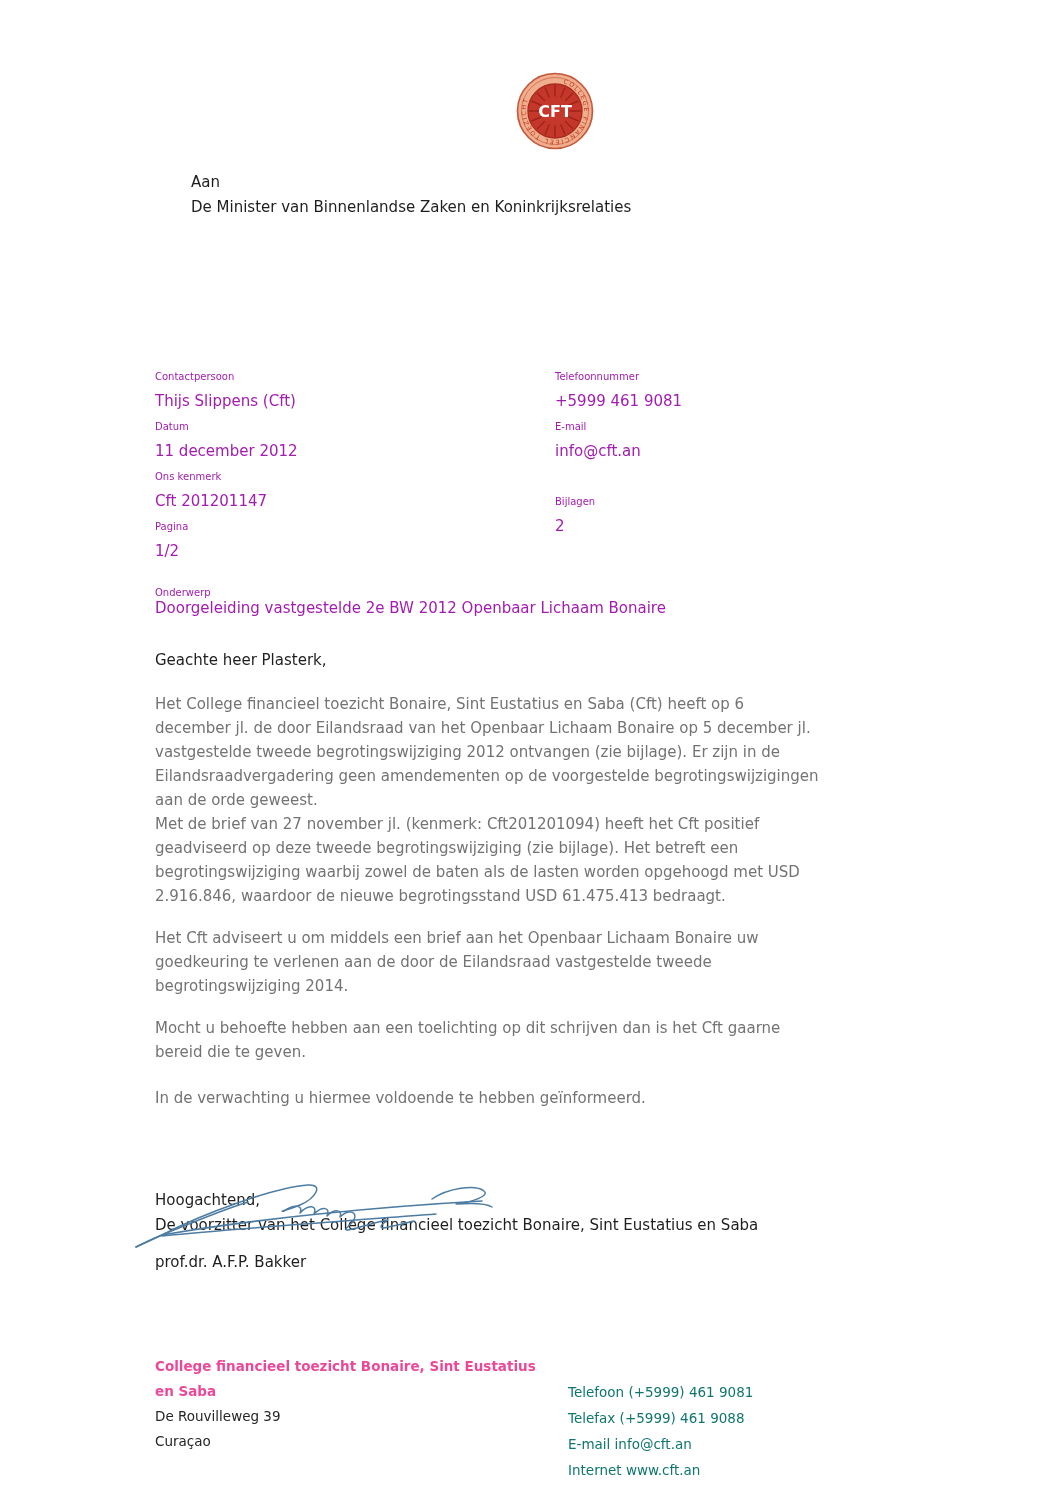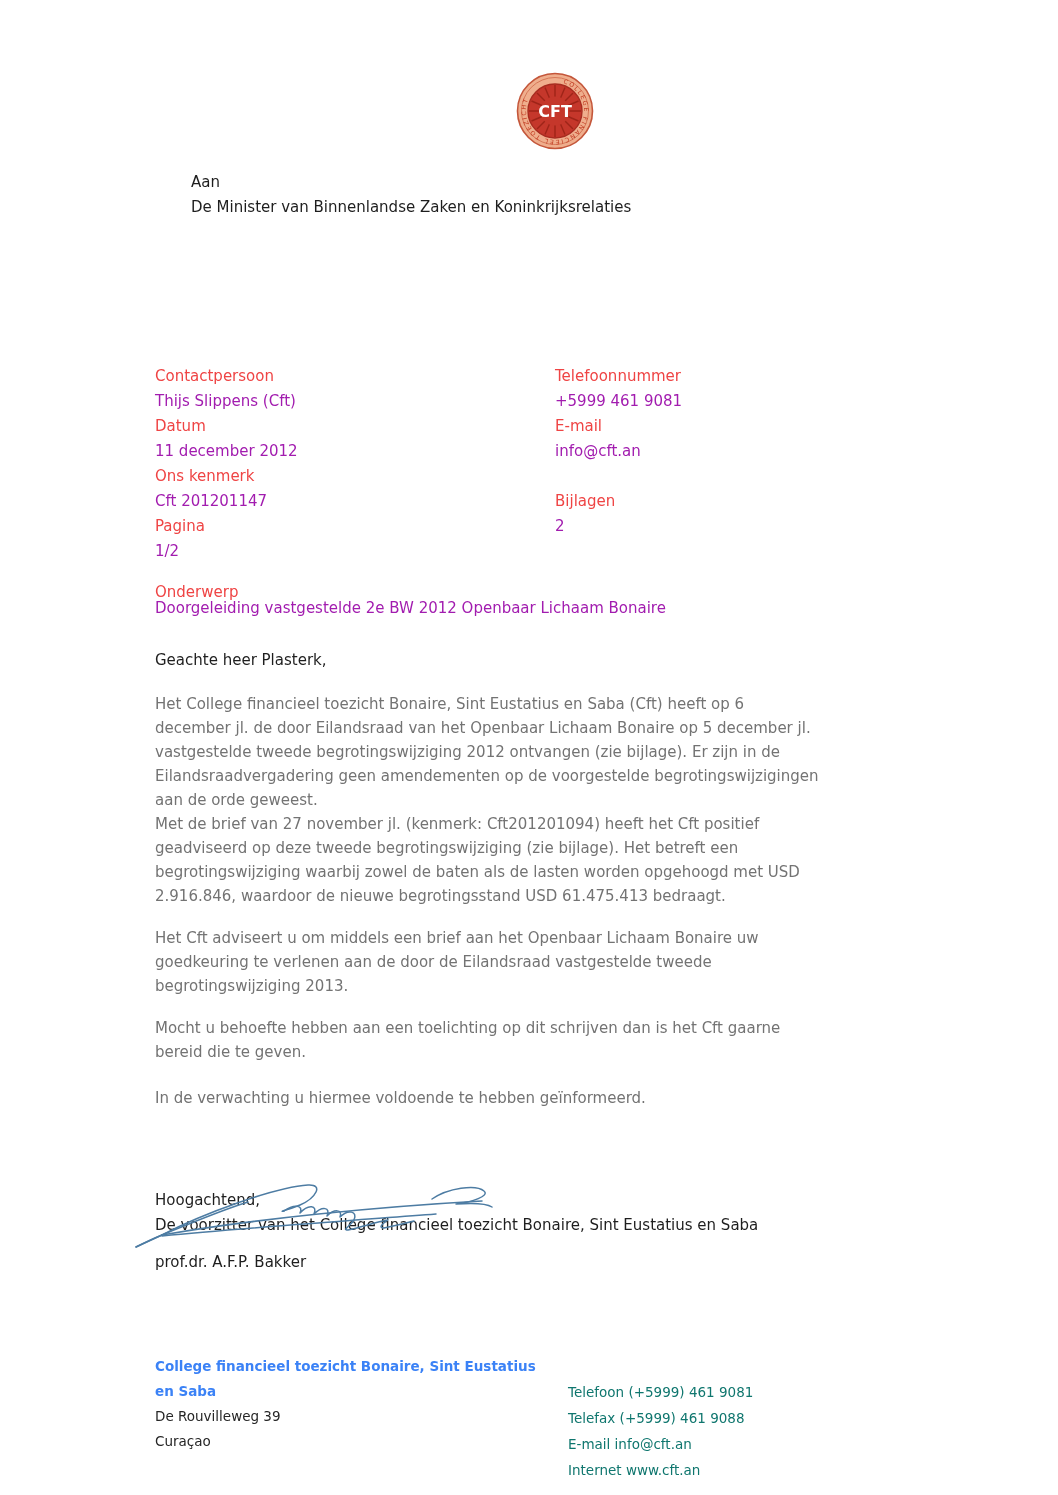--- a/index.html
+++ b/index.html
@@ -7,38 +7,38 @@
     position:relative;
     width:1058px;height:1495px;
     margin:0 auto;
     background:#fff;
     font-family:"DejaVu Sans","Liberation Sans",sans-serif;
     color:#1e1e1e;
     overflow:hidden;
   }
   .abs{position:absolute;}
   .pre{white-space:pre-line;}
-  .label{font-size:15px;line-height:25px;color:#ef4444;}
+  .label{font-size:10px;line-height:25px;color:#a21caf;}
   .value{font-size:15px;line-height:25px;color:#a21caf;min-height:25px;}
   .recipient{left:155px;top:170px;font-size:15px;line-height:25px;margin-left:36px;}
   .meta-left{left:155px;top:364px;width:380px;}
   .meta-right{left:555px;top:364px;width:360px;}
   .subject-label{left:155px;top:580px;}
   .subject-value{left:155px;top:596px;}
   .salutation{left:155px;top:648px;font-size:15px;line-height:24px;}
   .body-block{left:155px;width:765px;font-size:15px;line-height:24px;color:#737373;}
   .block1{top:692px;}
   .block2{top:926px;}
   .block3{top:1016px;}
   .block4{top:1086px;}
   .closing{left:155px;top:1188px;font-size:15px;line-height:25px;}
   .signature{left:134px;top:1178px;}
   .signer{left:155px;top:1250px;font-size:15px;line-height:24px;}
   .footer-left{left:155px;top:1354px;font-size:13.5px;line-height:25px;color:#262626;}
-  .footer-left .org{font-weight:bold;color:#3b82f6;}
+  .footer-left .org{font-weight:bold;color:#ec4899;}
   .footer-right{left:568px;top:1379px;font-size:13.5px;line-height:26px;color:#0f766e;}
   .logo{left:516px;top:72px;width:78px;height:78px;}
 </style>
 </head>
 <body>
 
 <div class="page">
 
   <div class="abs logo">
     <svg viewBox="0 0 78 78" width="78" height="78">
@@ -115,21 +115,21 @@
 december jl. de door Eilandsraad van het Openbaar Lichaam Bonaire op 5 december jl.
 vastgestelde tweede begrotingswijziging 2012 ontvangen (zie bijlage). Er zijn in de
 Eilandsraadvergadering geen amendementen op de voorgestelde begrotingswijzigingen
 aan de orde geweest.
 Met de brief van 27 november jl. (kenmerk: Cft201201094) heeft het Cft positief
 geadviseerd op deze tweede begrotingswijziging (zie bijlage). Het betreft een
 begrotingswijziging waarbij zowel de baten als de lasten worden opgehoogd met USD
 2.916.846, waardoor de nieuwe begrotingsstand USD 61.475.413 bedraagt.</div>
   <div class="abs body-block block2 pre">Het Cft adviseert u om middels een brief aan het Openbaar Lichaam Bonaire uw
 goedkeuring te verlenen aan de door de Eilandsraad vastgestelde tweede
-begrotingswijziging 2013.</div>
+begrotingswijziging 2014.</div>
   <div class="abs body-block block3 pre">Mocht u behoefte hebben aan een toelichting op dit schrijven dan is het Cft gaarne
 bereid die te geven.</div>
   <div class="abs body-block block4 pre">In de verwachting u hiermee voldoende te hebben geïnformeerd.</div>
 
   <div class="abs closing pre">Hoogachtend,
 De voorzitter van het College financieel toezicht Bonaire, Sint Eustatius en Saba</div>
 
   <div class="abs signature">
     <svg viewBox="0 0 360 70" width="360" height="70">
       <g fill="none" stroke="#4d7ca3" stroke-width="1.5" stroke-linecap="round" stroke-linejoin="round">

